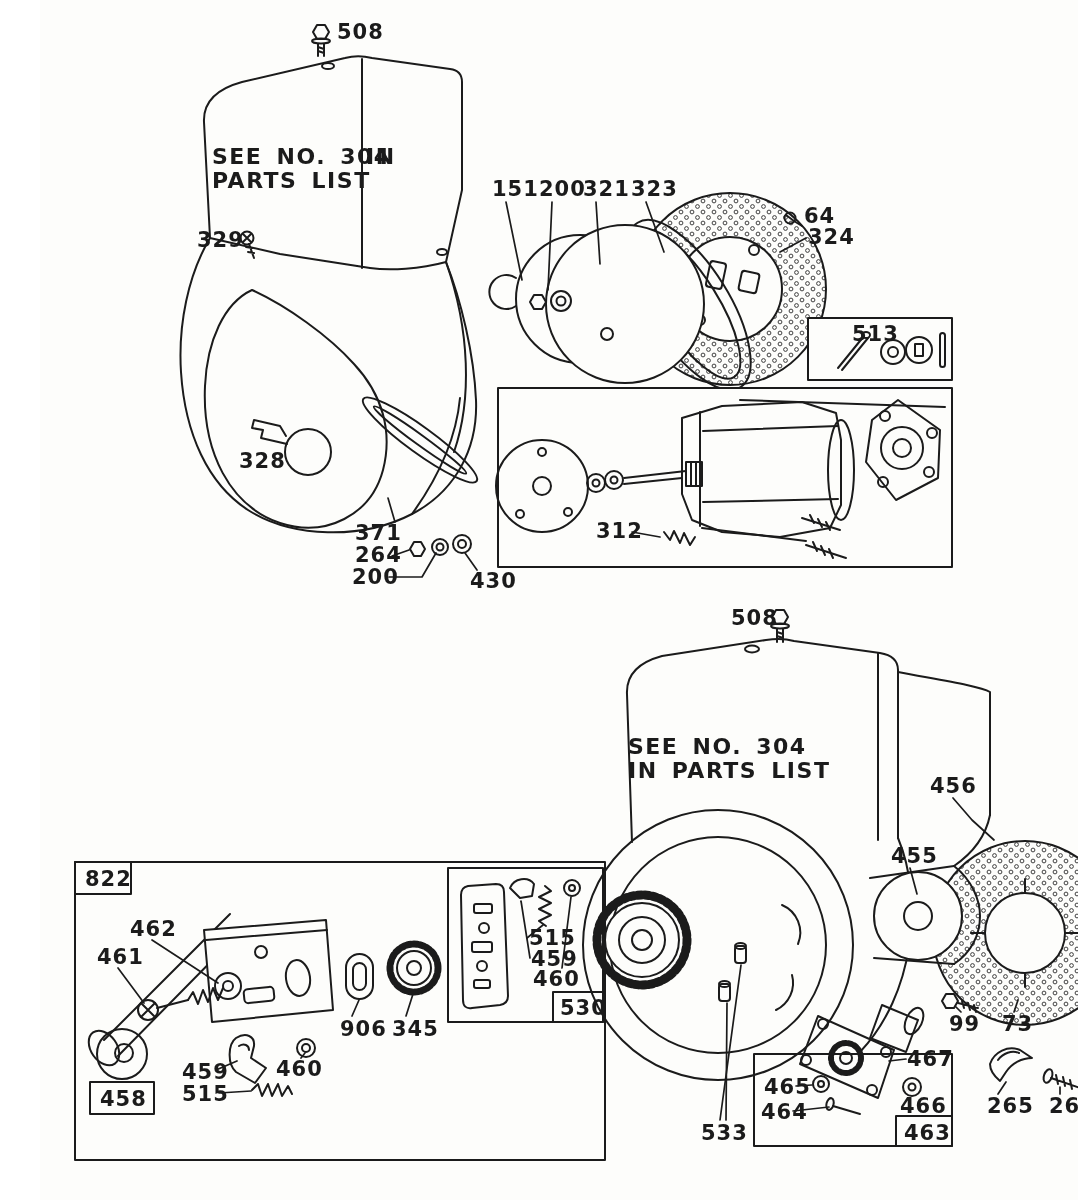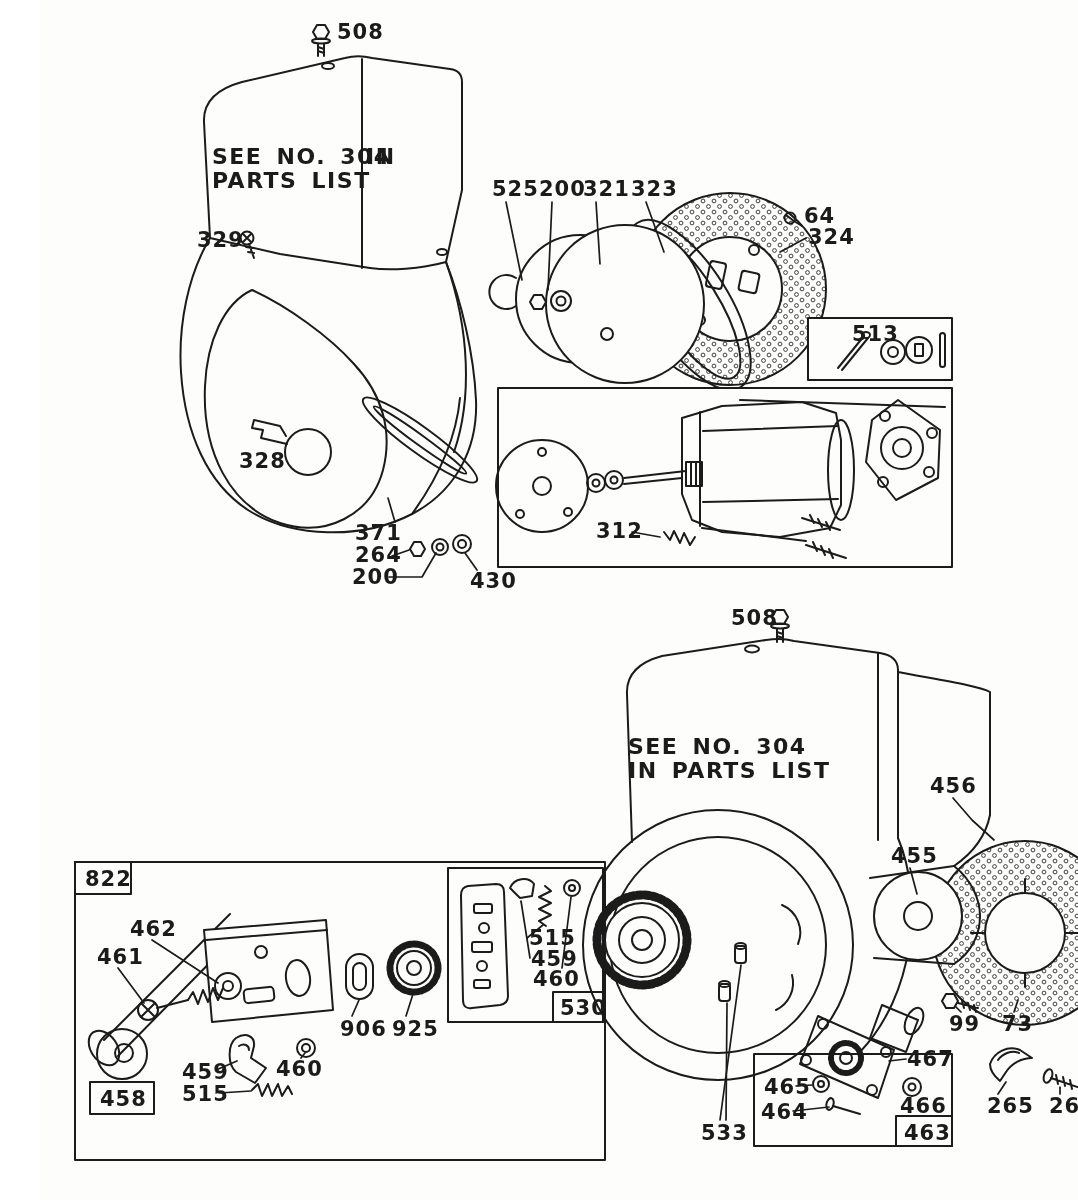--- a/index.html
+++ b/index.html
@@ -306,21 +306,21 @@
       <path d="M686,1120 L687,1003"></path>
       <path d="M921,1012 L916,1007"></path>
     </g>
   </g>
 </svg>
 
 <div class="part-label" style="left:297px;top:22px">508</div>
 <div class="note-label" style="left:172px;top:146px">SEE NO. 304</div>
 <div class="note-label" style="left:172px;top:170px">PARTS LIST</div>
 <div class="note-label" style="left:326px;top:146px">IN</div>
-<div class="part-label" style="left:452px;top:179px">525</div>
+<div class="part-label" style="left:452px;top:179px">151</div>
 <div class="part-label" style="left:499px;top:179px">200</div>
 <div class="part-label" style="left:543px;top:179px">321</div>
 <div class="part-label" style="left:591px;top:179px">323</div>
 <div class="part-label" style="left:157px;top:230px">329</div>
 <div class="part-label" style="left:764px;top:206px">64</div>
 <div class="part-label" style="left:768px;top:227px">324</div>
 <div class="part-label" style="left:812px;top:324px">513</div>
 <div class="part-label" style="left:199px;top:451px">328</div>
 <div class="part-label" style="left:556px;top:521px">312</div>
 <div class="part-label" style="left:315px;top:523px">371</div>
@@ -334,21 +334,21 @@
 <div class="part-label" style="left:890px;top:776px">456</div>
 <div class="part-label" style="left:851px;top:846px">455</div>
 <div class="part-label" style="left:45px;top:869px">822</div>
 <div class="part-label" style="left:90px;top:919px">462</div>
 <div class="part-label" style="left:57px;top:947px">461</div>
 <div class="part-label" style="left:489px;top:928px">515</div>
 <div class="part-label" style="left:491px;top:949px">459</div>
 <div class="part-label" style="left:493px;top:969px">460</div>
 <div class="part-label" style="left:520px;top:998px">530</div>
 <div class="part-label" style="left:300px;top:1019px">906</div>
-<div class="part-label" style="left:352px;top:1019px">925</div>
+<div class="part-label" style="left:352px;top:1019px">345</div>
 <div class="part-label" style="left:909px;top:1014px">99</div>
 <div class="part-label" style="left:962px;top:1014px">73</div>
 <div class="part-label" style="left:142px;top:1062px">459</div>
 <div class="part-label" style="left:236px;top:1059px">460</div>
 <div class="part-label" style="left:142px;top:1084px">515</div>
 <div class="part-label" style="left:60px;top:1089px">458</div>
 <div class="part-label" style="left:867px;top:1049px">467</div>
 <div class="part-label" style="left:724px;top:1077px">465</div>
 <div class="part-label" style="left:860px;top:1096px">466</div>
 <div class="part-label" style="left:721px;top:1102px">464</div>

